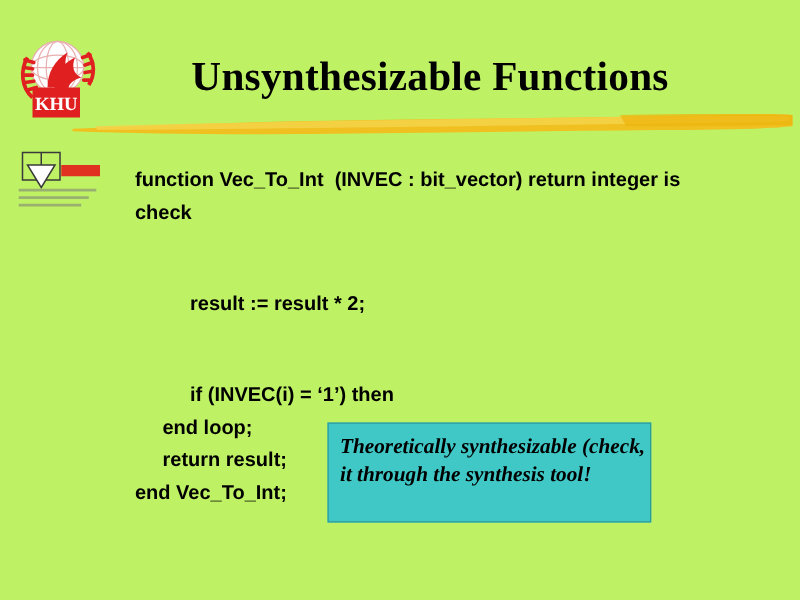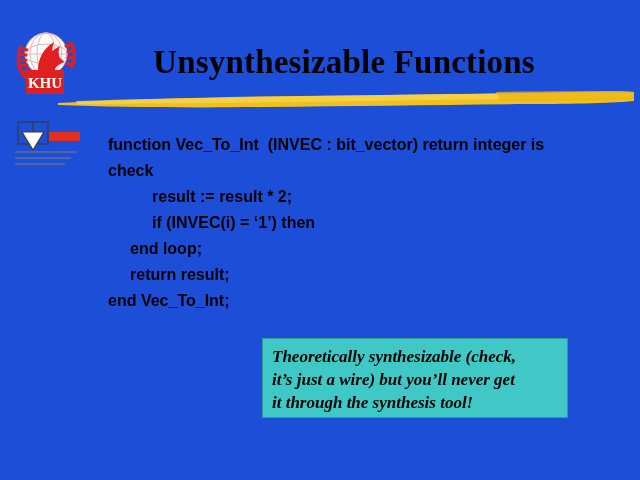--- a/index.html
+++ b/index.html
@@ -4,21 +4,21 @@
 <style>
   html, body {
     margin: 0;
     padding: 0;
     background: #ffffff;
   }
   #slide {
     position: relative;
     width: 640px;
     height: 480px;
-    background: #1d4ed8;
+    background: #bef264;
     overflow: hidden;
     font-family: "Liberation Sans", sans-serif;
   }
 
   
   #khu-logo {
     position: absolute;
     left: 8px;
     top: 26px;
     width: 72px;
@@ -73,29 +73,29 @@
     font-size: 16px;
     color: #000000;
   }
   .code-line {
     height: 26px;
     line-height: 26px;
     white-space: pre;
   }
   .ind-0 { padding-left: 0px; }
   .ind-1 { padding-left: 22px; }
-  .ind-2 { padding-left: 44px; }
+  .ind-2 { padding-left: 44px; margin-top: 47px; }
   .ind-3 { padding-left: 66px; }
 
   
   #callout {
     position: absolute;
     left: 262px;
     top: 338px;
-    width: 306px;
+    width: 259px;
     height: 80px;
     background: #3fc8c6;
     border: 1px solid #2f9b99;
     box-sizing: border-box;
     padding: 6px 9px 12px 9px;
   }
   .callout-line {
     font-family: "Liberation Serif", "DejaVu Serif", serif;
     font-weight: bold;
     font-style: italic;
@@ -168,17 +168,16 @@
     <div class="code-line ind-0">check</div>
     <div class="code-line ind-2">result := result * 2;</div>
     <div class="code-line ind-2">if (INVEC(i) = ‘1’) then</div>
     <div class="code-line ind-1">end loop;</div>
     <div class="code-line ind-1">return result;</div>
     <div class="code-line ind-0">end Vec_To_Int;</div>
   </div>
 
   <div id="callout">
     <div class="callout-line">Theoretically synthesizable (check,</div>
-    <div class="callout-line">it’s just a wire) but you’ll never get</div>
     <div class="callout-line">it through the synthesis tool!</div>
   </div>
 
 </div>
 
 </body></html>

